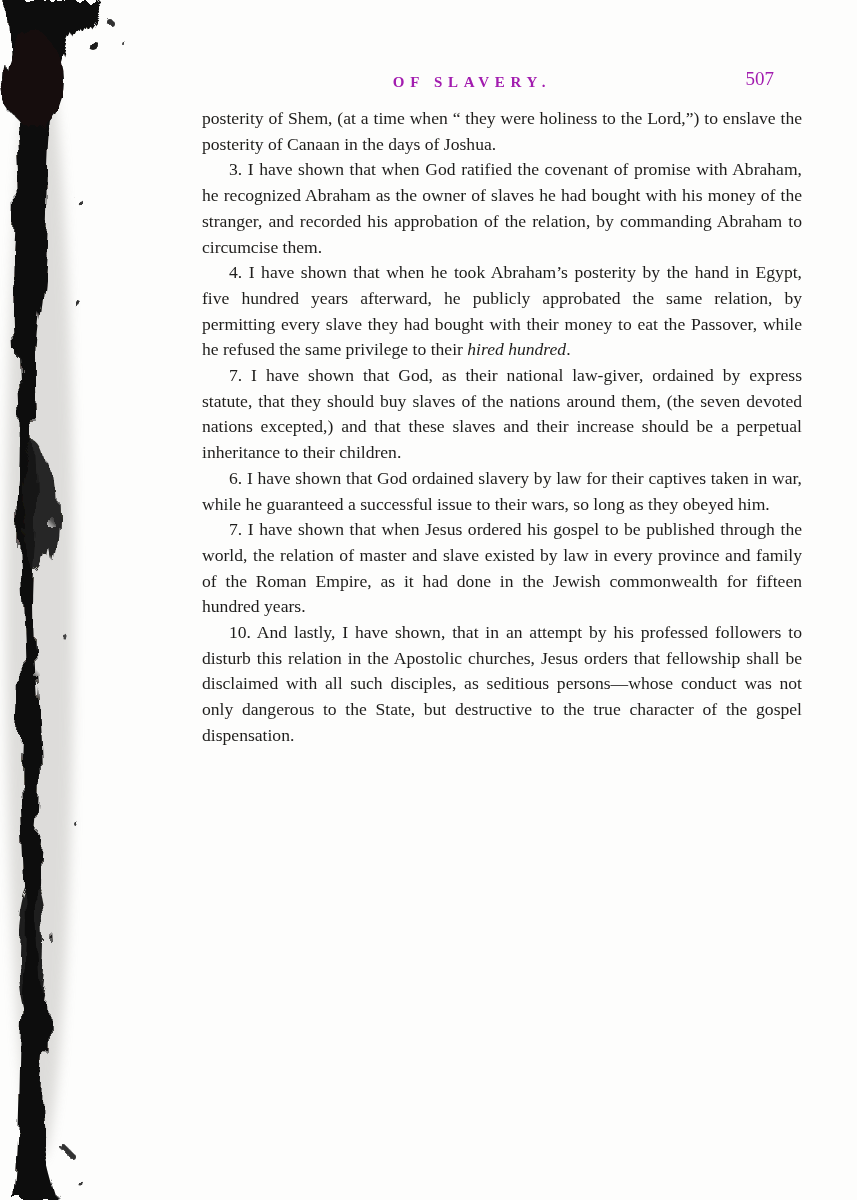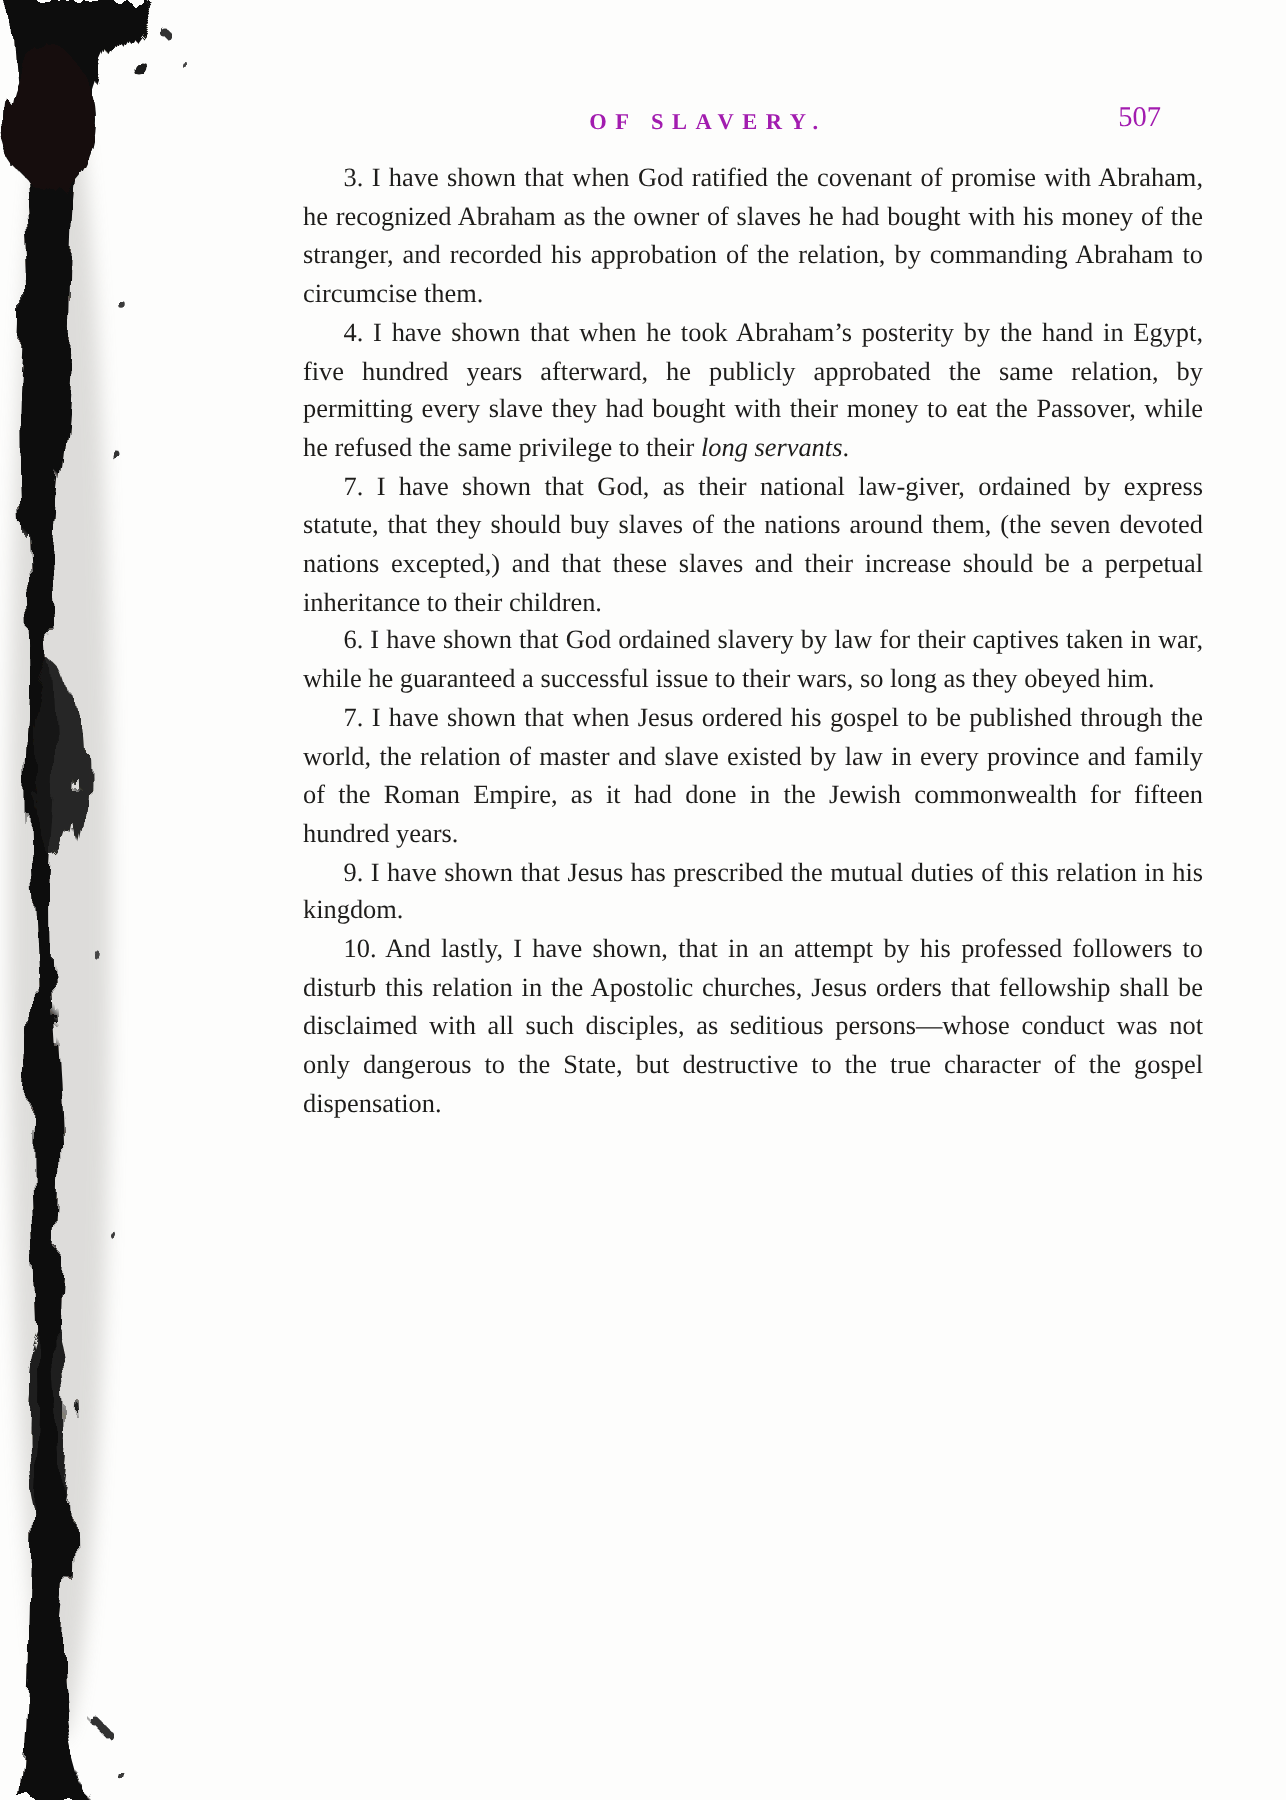--- a/index.html
+++ b/index.html
@@ -85,21 +85,21 @@
   </g>
 </svg>
 
 <div class="page-header">
   <div class="running-title">OF SLAVERY.</div>
   <div class="page-number">507</div>
 </div>
 
 <div class="page-body">
   <div>
+      <p class="para"><span>posterity of Shem, (at a time when “ they were holiness to the Lord,”) to enslave the posterity of Canaan in the days of Joshua.</span></p>
       <p class="para indent"><span>3. I have shown that when God ratified the covenant of promise with Abraham, he recognized Abraham as the owner of slaves he had bought with his money of the stranger, and recorded his approbation of the relation, by commanding Abraham to circumcise them.</span></p>
-      <p class="para indent"><span>4. I have shown that when he took Abraham’s posterity by the hand in Egypt, five hundred years afterward, he publicly approbated the same relation, by permitting every slave they had bought with their money to eat the Passover, while he refused the same privilege to their </span><span class="italic">long servants</span><span>.</span></p>
+      <p class="para indent"><span>4. I have shown that when he took Abraham’s posterity by the hand in Egypt, five hundred years afterward, he publicly approbated the same relation, by permitting every slave they had bought with their money to eat the Passover, while he refused the same privilege to their </span><span class="italic">hired hundred</span><span>.</span></p>
       <p class="para indent"><span>7. I have shown that God, as their national law-giver, ordained by express statute, that they should buy slaves of the nations around them, (the seven devoted nations excepted,) and that these slaves and their increase should be a perpetual inheritance to their children.</span></p>
       <p class="para indent"><span>6. I have shown that God ordained slavery by law for their captives taken in war, while he guaranteed a successful issue to their wars, so long as they obeyed him.</span></p>
       <p class="para indent"><span>7. I have shown that when Jesus ordered his gospel to be published through the world, the relation of master and slave existed by law in every province and family of the Roman Empire, as it had done in the Jewish commonwealth for fifteen hundred years.</span></p>
-      <p class="para indent"><span>9. I have shown that Jesus has prescribed the mutual duties of this relation in his kingdom.</span></p>
       <p class="para indent"><span>10. And lastly, I have shown, that in an attempt by his professed followers to disturb this relation in the Apostolic churches, Jesus orders that fellowship shall be disclaimed with all such disciples, as seditious persons—whose conduct was not only dangerous to the State, but destructive to the true character of the gospel dispensation.</span></p>
     </div>
 </div>
 
 </body></html>

